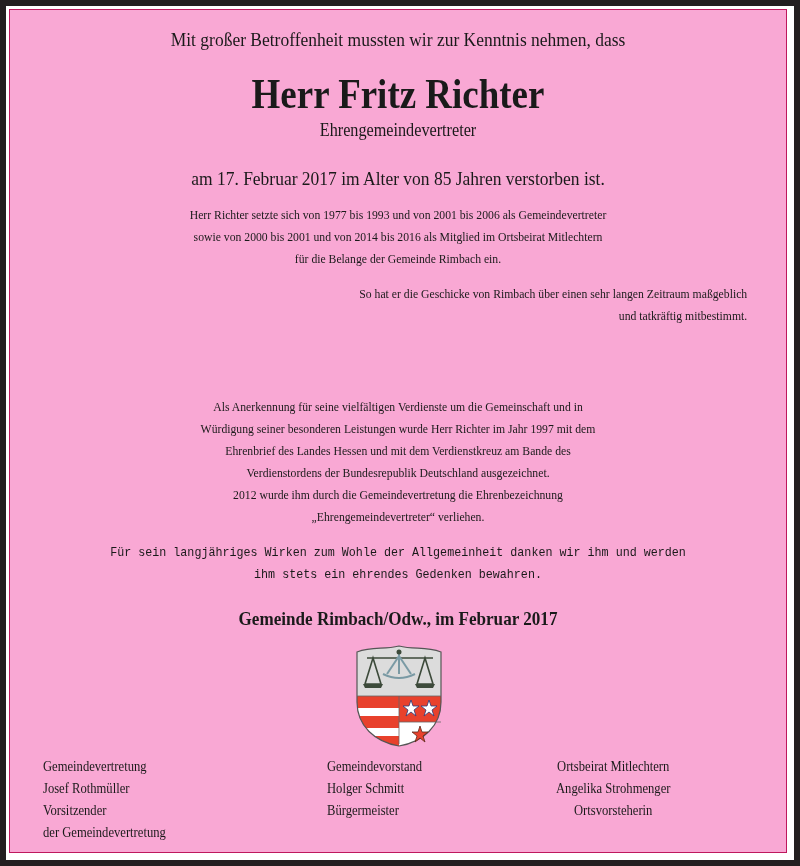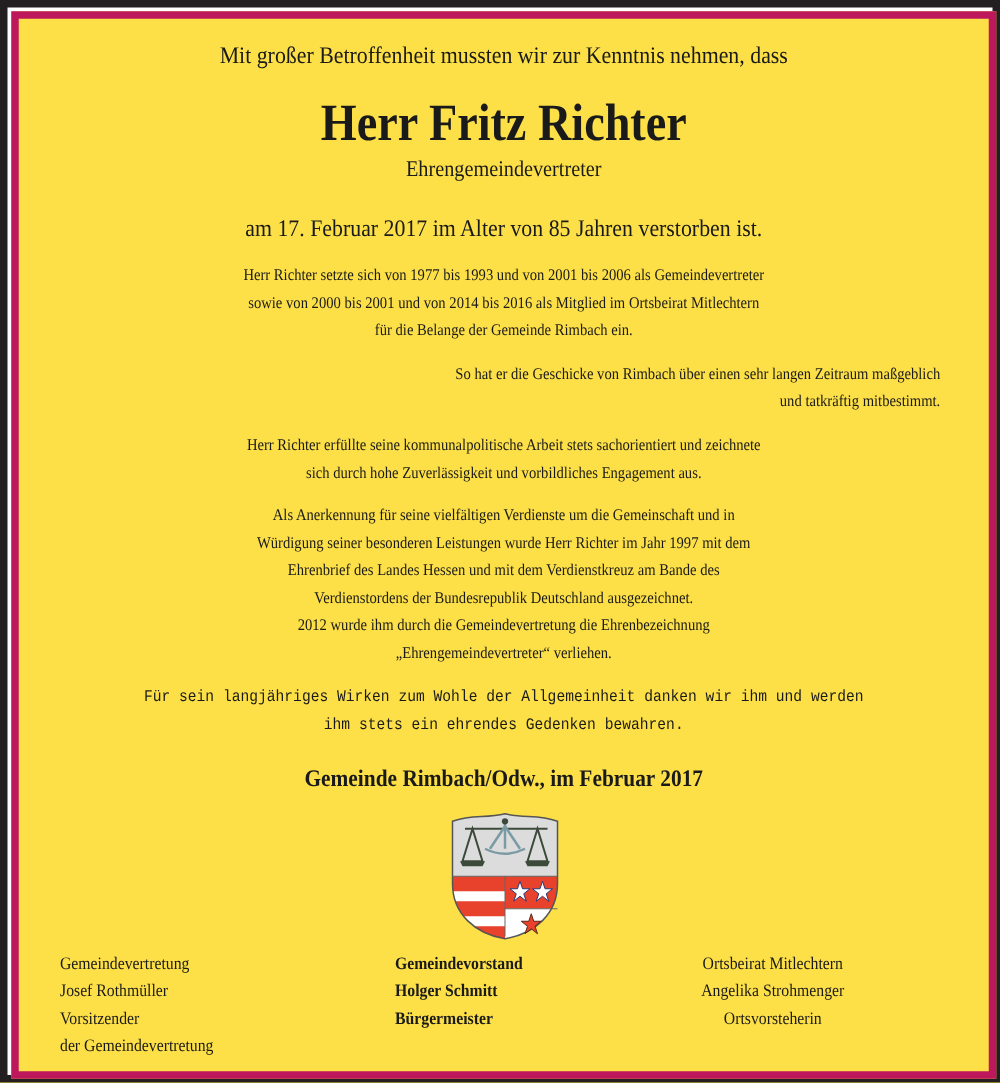--- a/index.html
+++ b/index.html
@@ -3,21 +3,21 @@
 <meta charset="utf-8">
 <style>
   html, body { margin: 0; padding: 0; }
   body {
     width: 800px; height: 866px; background: #231f20; position: relative; overflow: hidden;
     font-family: "Liberation Serif", "DejaVu Serif", serif; color: #1a1a1a;
   }
   .white-gap { position: absolute; left: 6px; top: 6px; width: 788px; height: 854px; background: #ffffff; }
   .inner-frame {
     position: absolute; left: 9px; top: 9px; width: 776px; height: 842px;
-    border: 6px solid #be185d; background: #fde047; box-sizing: content-box;
+    border: 1px solid #be185d; background: #f9a8d4; box-sizing: content-box;
   }
   .content { position: absolute; left: 0; top: 0; width: 776px; height: 842px; }
   .line { position: absolute; left: 0; width: 776px; text-align: center; white-space: nowrap; }
   .intro { top: 19px; font-size: 19px; transform: scaleX(0.92); }
   .name { top: 60px; font-size: 42px; font-weight: bold; transform: scaleX(0.88); letter-spacing: 0px; }
   .role { top: 110px; font-size: 18px; transform: scaleX(0.9); }
   .died { top: 158px; font-size: 19px; transform: scaleX(0.92); }
   .para { position: absolute; left: 0; width: 776px; text-align: center; font-size: 13px; line-height: 22px; }
   .para span { display: block; white-space: nowrap; transform: scaleX(0.9); }
   .sign { top: 598px; font-size: 19px; font-weight: bold; transform: scaleX(0.9); }
@@ -41,24 +41,20 @@
       <span>Herr Richter setzte sich von 1977 bis 1993 und von 2001 bis 2006 als Gemeindevertreter</span>
       <span>sowie von 2000 bis 2001 und von 2014 bis 2016 als Mitglied im Ortsbeirat Mitlechtern</span>
       <span>für die Belange der Gemeinde Rimbach ein.</span>
     </div>
 
     <div class="para" style="top:273px;text-align:right;">
       <span>So hat er die Geschicke von Rimbach über einen sehr langen Zeitraum maßgeblich</span>
       <span>und tatkräftig mitbestimmt.</span>
     </div>
 
-    <div class="para" style="top:330px;">
-      <span>Herr Richter erfüllte seine kommunalpolitische Arbeit stets sachorientiert und zeichnete</span>
-      <span>sich durch hohe Zuverlässigkeit und vorbildliches Engagement aus.</span>
-    </div>
 
     <div class="para" style="top:386px;">
       <span>Als Anerkennung für seine vielfältigen Verdienste um die Gemeinschaft und in</span>
       <span>Würdigung seiner besonderen Leistungen wurde Herr Richter im Jahr 1997 mit dem</span>
       <span>Ehrenbrief des Landes Hessen und mit dem Verdienstkreuz am Bande des</span>
       <span>Verdienstordens der Bundesrepublik Deutschland ausgezeichnet.</span>
       <span>2012 wurde ihm durch die Gemeindevertretung die Ehrenbezeichnung</span>
       <span>„Ehrengemeindevertreter“ verliehen.</span>
     </div>
 
@@ -111,21 +107,21 @@
       </g>
       <polygon points="67,82 69,88 75,88 70,92 72,98 67,94 62,98 64,92 59,88 65,88" fill="#e8412c" stroke="#5a2a1a" stroke-width="0.8"></polygon>
     </svg>
 
     <div class="sig-col" style="left:33px;">
       <span>Gemeindevertretung</span>
       <span>Josef Rothmüller</span>
       <span>Vorsitzender</span>
       <span>der Gemeindevertretung</span>
     </div>
-    <div class="sig-col" style="left:301px;font-weight:bold;">
+    <div class="sig-col" style="left:317px;">
       <span>Gemeindevorstand</span>
       <span>Holger Schmitt</span>
       <span>Bürgermeister</span>
     </div>
     <div class="sig-col" style="left:546px;text-align:center;">
       <span>Ortsbeirat Mitlechtern</span>
       <span>Angelika Strohmenger</span>
       <span>Ortsvorsteherin</span>
     </div>
 

